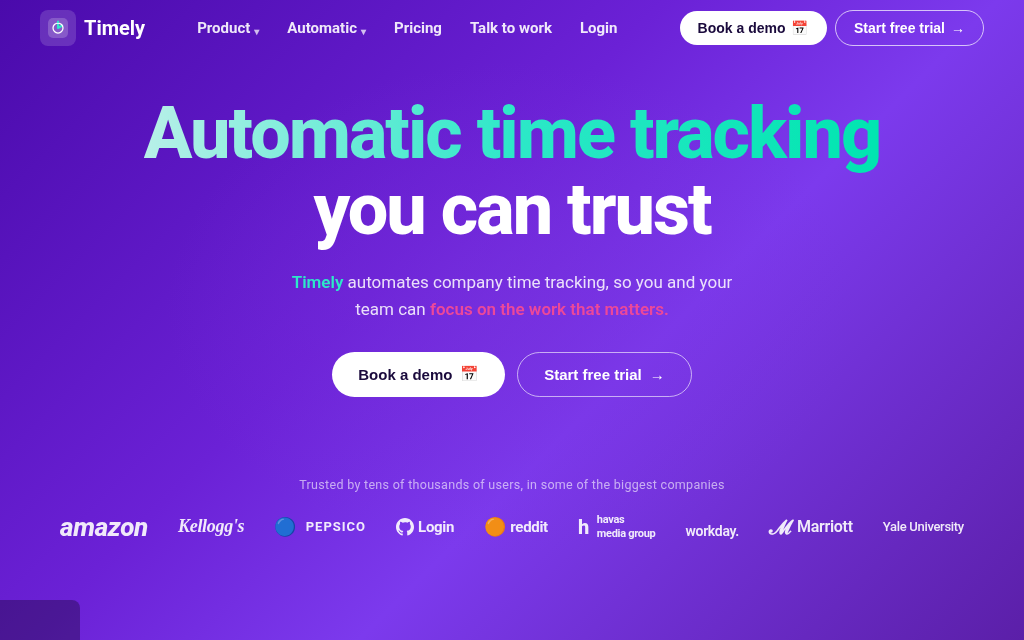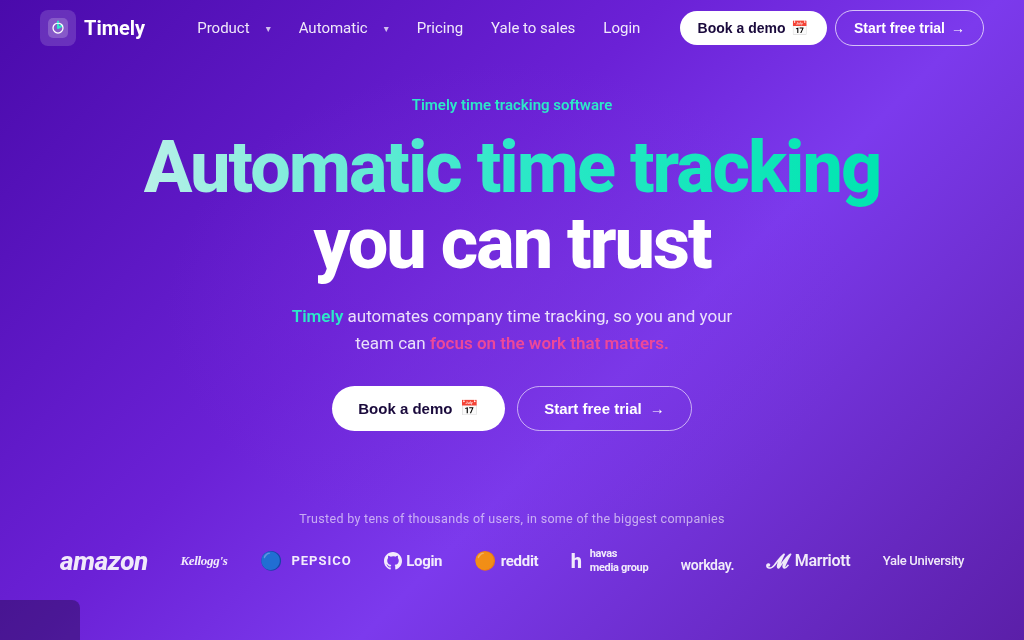--- a/index.html
+++ b/index.html
@@ -66,26 +66,26 @@
     .nav-links {
       display: flex;
       align-items: center;
       gap: 4px;
       flex: 1;
     }
 
     .nav-link {
       color: rgba(255,255,255,0.9);
       font-size: 15px;
-      font-weight: 400;
+      font-weight: 700;
       padding: 8px 12px;
       cursor: pointer;
       display: flex;
-      align-items: center;
-      gap: 16px;
+      align-items: flex-end;
+      gap: 4px;
       border-radius: 6px;
     }
 
     .chevron {
       font-size: 10px;
       opacity: 0.8;
     }
 
     .nav-actions {
       display: flex;
@@ -242,21 +242,21 @@
       font-size: 13px;
       font-weight: 700;
       opacity: 0.9;
       display: flex;
       align-items: center;
       gap: 4px;
       letter-spacing: -0.3px;
     }
 
     .amazon-logo { font-size: 26px; font-weight: 800; font-style: italic; }
-    .kelloggs-logo { font-size: 13px; font-style: italic; font-weight: 700; }
+    .kelloggs-logo { font-size: 18px; font-style: italic; font-weight: 700; }
     .pepsico-logo { font-size: 13px; font-weight: 700; letter-spacing: 1px; }
     .github-logo { font-size: 15px; font-weight: 700; }
     .reddit-logo { font-size: 15px; font-weight: 700; }
     .havas-logo { font-size: 11px; font-weight: 700; line-height: 1.2; text-align: left; }
     .workday-logo { font-size: 14px; font-weight: 600; margin-top: 8px; }
     .marriott-logo { font-size: 16px; font-weight: 600; }
     .yale-logo { font-size: 13px; font-weight: 500; }
 
     .bottom-widget {
       position: absolute;
@@ -290,43 +290,40 @@
       <span class="chevron">▾</span>
     </div>
     <div class="nav-link">
       <span>Automatic</span>
       <span class="chevron">▾</span>
     </div>
     <div class="nav-link">
       <span>Pricing</span>
     </div>
     <div class="nav-link">
-      <span>Yale to sales</span>
+      <span>Talk to work</span>
     </div>
     <div class="nav-link">
       <span>Login</span>
     </div>
   </div>
 
   <div class="nav-actions">
     <button class="btn-book-demo">
       <span>Book a demo</span>
       <span>📅</span>
     </button>
     <button class="btn-start-trial">
       <span>Start free trial</span>
       <span>→</span>
     </button>
   </div>
 </nav>
 
 <section class="hero">
-  <p class="hero-eyebrow">
-    <span class="brand">Timely</span><span> time tracking software</span>
-  </p>
 
   <h1 class="hero-headline">
     <span class="headline-gradient">Automatic time tracking</span>
     <span class="headline-white">you can trust</span>
   </h1>
 
   <p class="hero-sub">
     <span class="brand">Timely</span><span> automates company time tracking, so you and your team can </span><span class="focus">focus on the work that matters.</span>
   </p>
 

